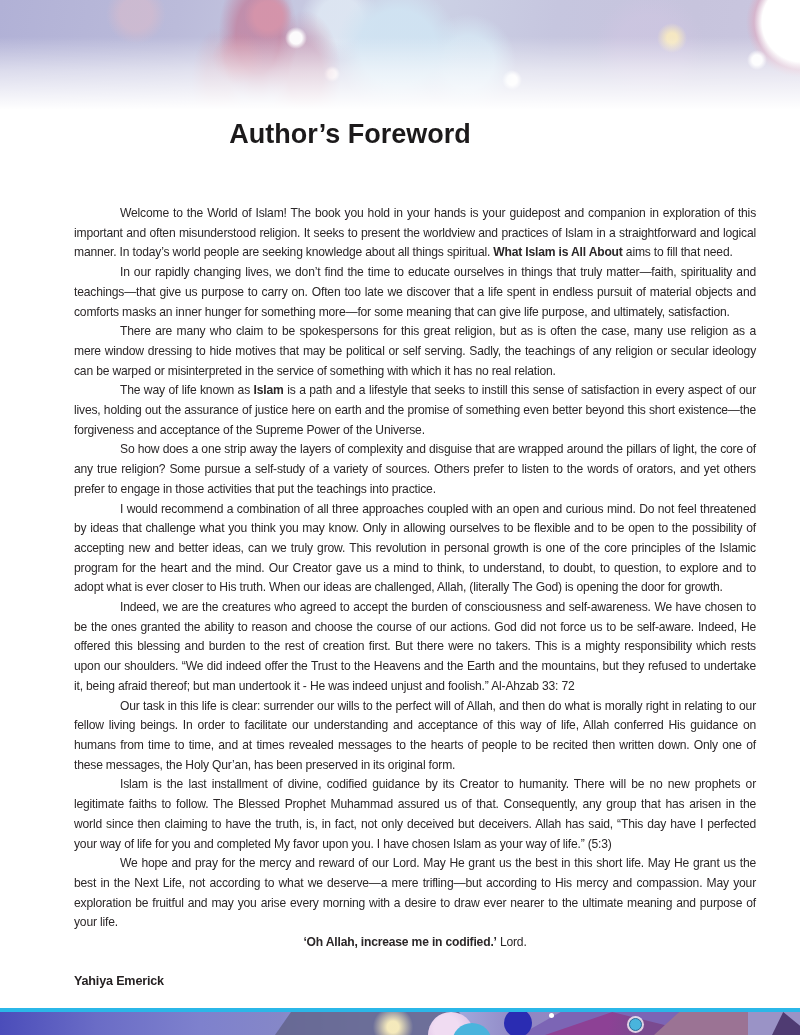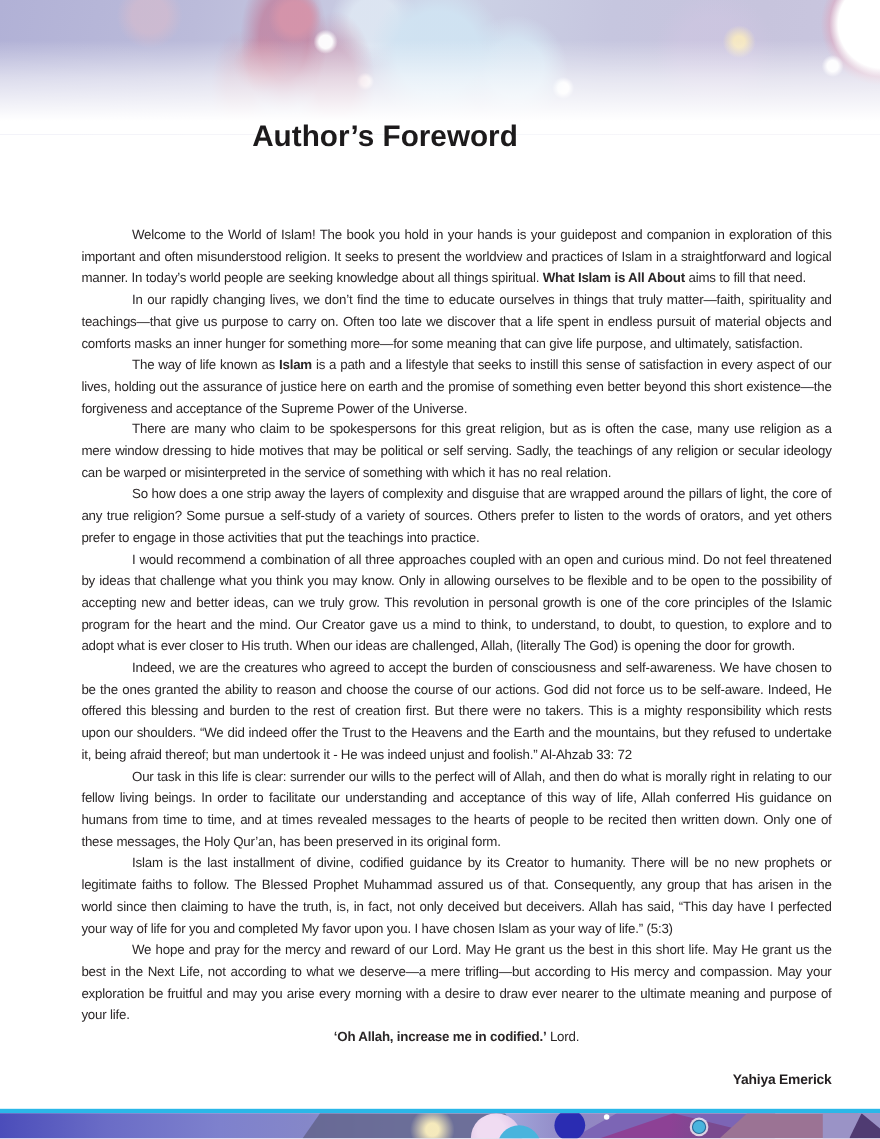--- a/index.html
+++ b/index.html
@@ -26,33 +26,33 @@
       radial-gradient(circle at 332px 74px, rgba(255,255,255,.9) 0 4px, rgba(255,255,255,0) 8px),
       radial-gradient(circle at 672px 38px, rgba(247,233,193,.95) 0 5px, rgba(247,233,193,0) 15px),
       radial-gradient(circle at 650px 48px, rgba(208,198,226,.55) 0 32px, rgba(208,198,226,0) 55px),
       radial-gradient(circle at 757px 60px, rgba(255,255,255,.95) 0 5px, rgba(255,255,255,0) 10px),
       radial-gradient(circle at 802px 22px, #ffffff 0 40px, rgba(224,168,190,.55) 48px, rgba(224,168,190,0) 56px),
       radial-gradient(circle at 136px 14px, rgba(223,188,201,.5) 0 16px, rgba(223,188,201,0) 30px),
       linear-gradient(100deg, #b1b1d6 0%, #bbbbda 22%, #c7c9e1 38%, #cdd3e6 50%, #c6c6df 68%, #c7c4dd 85%, #cac7e0 100%);
   }
   
   .title{
-    position:absolute;top:109px;left:0;width:700px;margin:0;
+    position:absolute;top:119px;left:0;width:700px;margin:0;
     text-align:center;font-size:27px;font-weight:700;color:#1c1a1b;
     font-family:"Liberation Sans",sans-serif;
   }
   
   .content{
     position:absolute;top:171px;left:74px;width:682px;
     color:#2b2728;font-size:12.1px;line-height:19.7px;letter-spacing:-0.18px;margin-top:33px;
   }
   .para{margin:0;text-align:justify;text-indent:46px;}
   .b{font-weight:700;}
   .quote{margin:0;text-align:center;text-indent:0;}
-  .signature{margin-top:19px;text-align:right;font-weight:700;font-size:12.6px;color:#231f20;}
+  .signature{margin-top:19px;font-weight:700;font-size:12.6px;color:#231f20;}
   
   .footer-decor{position:absolute;left:0;bottom:0;width:800px;height:27px;}
   .accent-line{position:absolute;left:0;top:0;width:800px;height:4px;background:var(--accent-line,#2bb7e8);}
   .band{
     position:absolute;left:0;top:4px;width:800px;height:23px;overflow:hidden;
     background:linear-gradient(90deg,#4b4dba 0%,#6a6cc6 12%,#7e81cd 25%,#8587c8 35%,#9aa5dc 45%,#a9b2e2 55%,#8f86c4 65%,#9d8bbd 78%,#a79bc9 88%,#8f86c0 100%);
   }
   .shape{position:absolute;}
   .s-trap{left:275px;top:0;width:200px;height:23px;background:#63648c;opacity:.85;clip-path:polygon(8% 0,92% 0,100% 100%,0 100%);}
   .s-glow{left:370px;top:-8px;width:46px;height:46px;border-radius:50%;
@@ -73,22 +73,22 @@
 <body>
 
 <div class="header-decor"></div>
 
 <h1 class="title">Author’s Foreword</h1>
 
 <div class="content">
   <div id="foreword-body">
       <p class="para"><span>Welcome to the World of Islam!  The book you hold in your hands is your guidepost and companion in exploration of this important and often misunderstood religion.  It seeks to present the worldview and practices of Islam in a straightforward and logical manner.  In today’s world people are seeking knowledge about all things spiritual. </span><span class="b">What Islam is All About</span><span> aims to fill that need.</span></p>
       <p class="para"><span>In our rapidly changing lives, we don’t find the time to educate ourselves in things that truly matter—faith, spirituality and teachings—that give us purpose to carry on. Often too late we discover that a life spent in endless pursuit of material objects and comforts masks an inner hunger for something more—for some meaning that can give life purpose, and ultimately, satisfaction.</span></p>
+      <p class="para"><span>There are many who claim to be spokespersons for this great religion, but as is often the case, many use religion as a mere window dressing to hide motives that may be political or self serving.  Sadly, the teachings of any religion or secular ideology can be warped or misinterpreted in the service of something with which it has no real relation.</span></p>
       <p class="para"><span>The way of life known as </span><span class="b">Islam</span><span> is a path and a lifestyle that seeks to instill this sense of satisfaction in every aspect of our lives, holding out the assurance of justice here on earth and the promise of something even better beyond this short existence—the forgiveness and acceptance of the Supreme Power of the Universe.</span></p>
-      <p class="para"><span>There are many who claim to be spokespersons for this great religion, but as is often the case, many use religion as a mere window dressing to hide motives that may be political or self serving.  Sadly, the teachings of any religion or secular ideology can be warped or misinterpreted in the service of something with which it has no real relation.</span></p>
       <p class="para"><span>So how does a one strip away the layers of complexity and disguise that are wrapped around the pillars of light, the core of any true religion? Some pursue a self-study of a variety of sources.  Others prefer to listen to the words of orators, and yet others prefer to engage in those activities that put the teachings into practice.</span></p>
       <p class="para"><span>I would recommend a combination of all three approaches coupled with an open and curious mind.  Do not feel threatened by ideas that challenge what you think you may know. Only in allowing ourselves to be flexible and to be open to the possibility of accepting new and better ideas, can we truly grow.  This revolution in personal growth is one of the core principles of the Islamic program for the heart and the mind.  Our Creator gave us a mind to think, to understand, to doubt, to question, to explore and to adopt what is ever closer to His truth.  When our ideas are challenged, Allah, (literally The God) is opening the door for growth.</span></p>
       <p class="para"><span>Indeed, we are the creatures who agreed to accept the burden of consciousness and self-awareness.  We have chosen to be the ones granted the ability to reason and choose the course of our actions.  God did not force us to be self-aware.  Indeed, He offered this blessing and burden to the rest of creation first.  But there were no takers. This is a mighty responsibility which rests upon our shoulders. “We did indeed offer the Trust to the Heavens and the Earth and the mountains, but they refused to undertake it, being afraid thereof; but man undertook it - He was indeed unjust and foolish.” Al-Ahzab 33: 72</span></p>
       <p class="para"><span>Our task in this life is clear: surrender our wills to the perfect will of Allah, and then do what is morally right in relating to our fellow living beings.  In order to facilitate our understanding and acceptance of this way of life, Allah conferred His guidance on humans from time to time, and at times revealed messages to the hearts of people to be recited then written down.  Only one of these messages, the Holy Qur’an, has been preserved in its original form.</span></p>
       <p class="para"><span>Islam is the last installment of divine, codified guidance by its Creator to humanity. There will be no new prophets or legitimate faiths to follow.  The Blessed Prophet Muhammad assured us of that.  Consequently, any group that has arisen in the world since then claiming to have the truth, is, in fact, not only deceived but deceivers.  Allah has said, “This day have I perfected your way of life for you and completed My favor upon you. I have chosen Islam as your way of life.” (5:3)</span></p>
       <p class="para"><span>We hope and pray for the mercy and reward of our Lord.  May He grant us the best in this short life. May He grant us the best in the Next Life, not according to what we deserve—a mere trifling—but according to His mercy and compassion.  May your exploration be fruitful and may you arise every morning with a desire to draw ever nearer to the ultimate meaning and purpose of your life.</span></p>
     </div>
   <p class="quote"><span class="b">‘Oh Allah, increase me in codified.’</span><span> Lord.</span></p>
   <div class="signature">Yahiya Emerick</div>
 </div>

